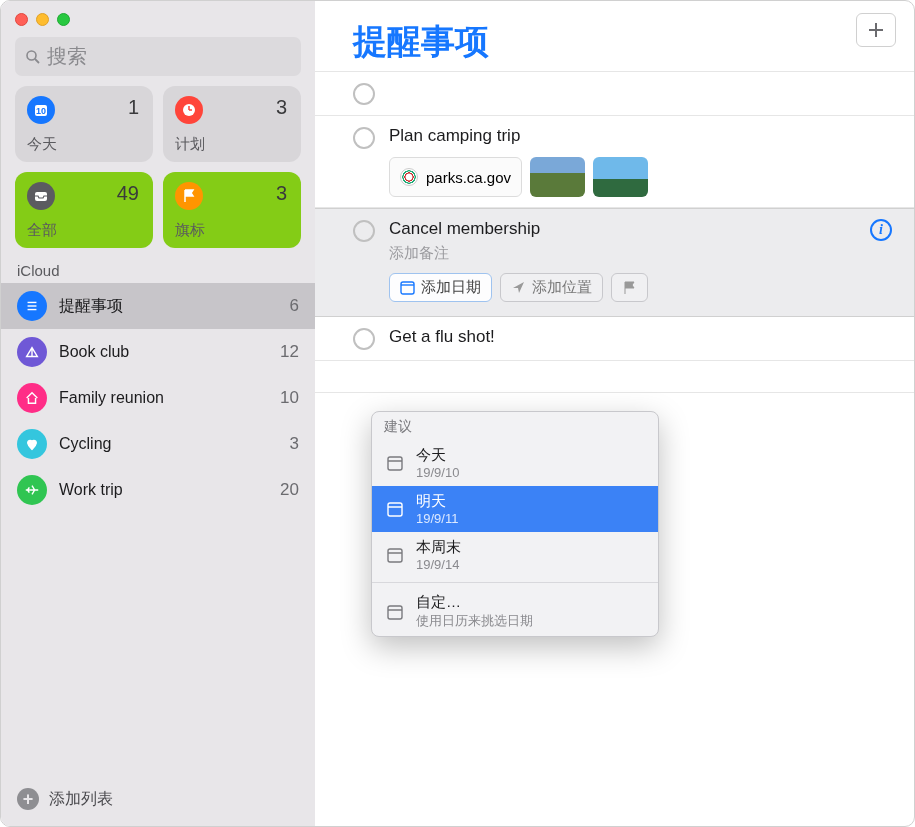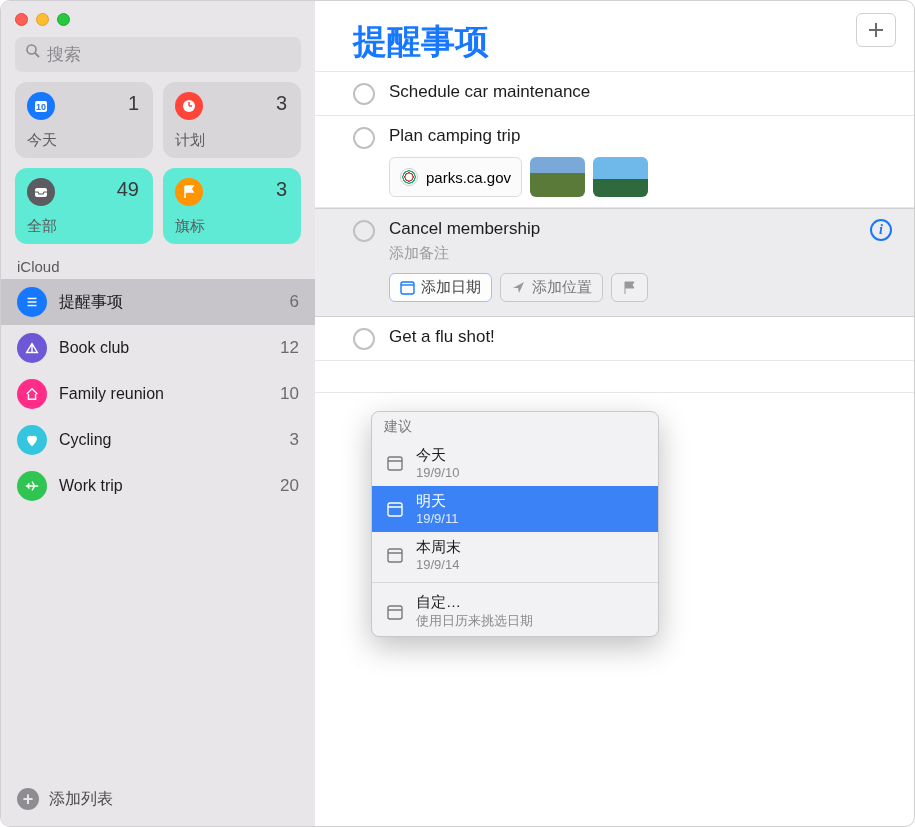--- a/index.html
+++ b/index.html
@@ -5,25 +5,25 @@
 * { box-sizing: border-box; margin: 0; padding: 0; }
 body { font-family: -apple-system, "Helvetica Neue", Arial, sans-serif; background: #fff; }
 .window { width: 915px; height: 827px; border: 1px solid #d0d0d0; border-radius: 10px; overflow: hidden; display: flex; position: relative; background: #fff; }
 .sidebar { width: 314px; background: #e8e6e9; display: flex; flex-direction: column; }
 .titlebar { height: 36px; display: flex; align-items: center; padding-left: 14px; gap: 8px; }
 .tl-btn { width: 13px; height: 13px; border-radius: 50%; }
 .tl-close { background: #ff5f57; border: 0.5px solid #e1483f; }
 .tl-min { background: #febc2e; border: 0.5px solid #e0a127; }
 .tl-max { background: #28c840; border: 0.5px solid #1faa33; }
 .search-wrap { padding: 0 14px 10px; }
-.search { display: flex; align-items: flex-start; background: #dcdadd; border-radius: 7px; padding: 6px 10px; color: #8a8a8e; font-size: 17px; }
+.search { display: flex; align-items: center; background: #dcdadd; border-radius: 7px; padding: 6px 10px; color: #8a8a8e; font-size: 20px; }
 .search svg { width: 16px; height: 16px; margin-right: 6px; fill: #8a8a8e; }
 .tiles { display: grid; grid-template-columns: 1fr 1fr; gap: 10px; padding: 0 14px 12px; }
 .tile { background: #d8d6d9; border-radius: 12px; padding: 10px 12px 8px; height: 76px; position: relative; }
-.tile.active { background: #5eead4; }
+.tile.active { background: #84cc16; }
 .tile-icon { width: 28px; height: 28px; border-radius: 50%; display: flex; align-items: center; justify-content: center; }
 .tile-count { position: absolute; top: 10px; right: 14px; font-size: 20px; color: #3a3a3c; font-weight: 500; }
 .tile-label { position: absolute; bottom: 8px; left: 12px; font-size: 15px; color: #5a5a5e; }
 .section-label { padding: 2px 16px 4px; font-size: 15px; color: #5a5a5e; }
 .lists { flex: 1; overflow: auto; }
 .list-item { display: flex; align-items: center; padding: 8px 16px; font-size: 16px; color: #1c1c1e; }
 .list-item.selected { background: #c7c5c9; }
 .list-icon { width: 30px; height: 30px; border-radius: 50%; display: flex; align-items: center; justify-content: center; margin-right: 12px; flex-shrink: 0; }
 .list-icon svg { width: 16px; height: 16px; fill: #fff; }
 .list-name { flex: 1; }
@@ -192,21 +192,20 @@
           <line x1="2" y1="9" x2="16" y2="9" stroke="#6b6b6f" stroke-width="2"></line>
         </svg>
     </div>
     <div class="main-header">
       <div class="main-title">提醒事项</div>
     </div>
     <div class="reminders" id="reminders">
         <div class="reminder">
           <div class="reminder-row">
             <div class="checkbox"></div>
-            <div class="reminder-title">Schedule car maintenance</div>
           </div>
         </div>
         <div class="reminder">
           <div class="reminder-row">
             <div class="checkbox"></div>
             <div class="reminder-title">Plan camping trip</div>
           </div>
           <div class="attachments">
             <div class="attach-link">
               <div class="fav"></div>

